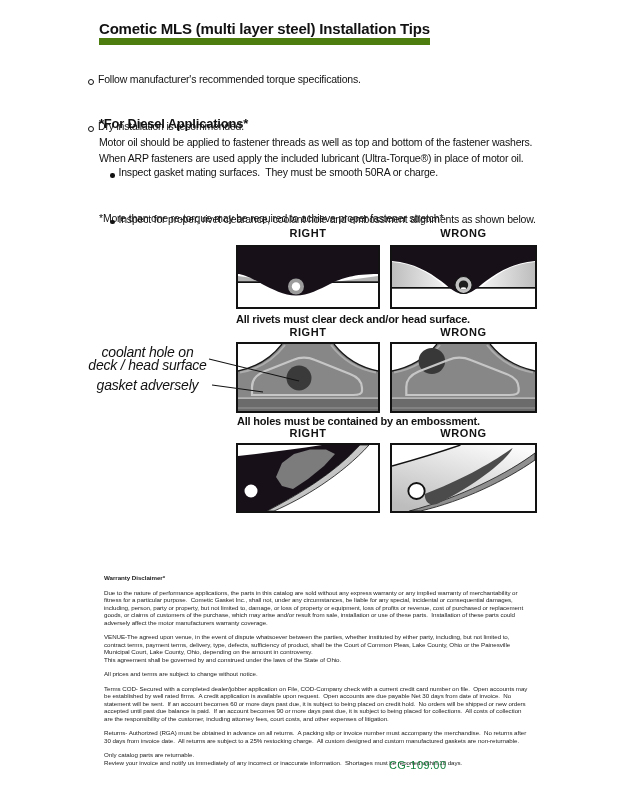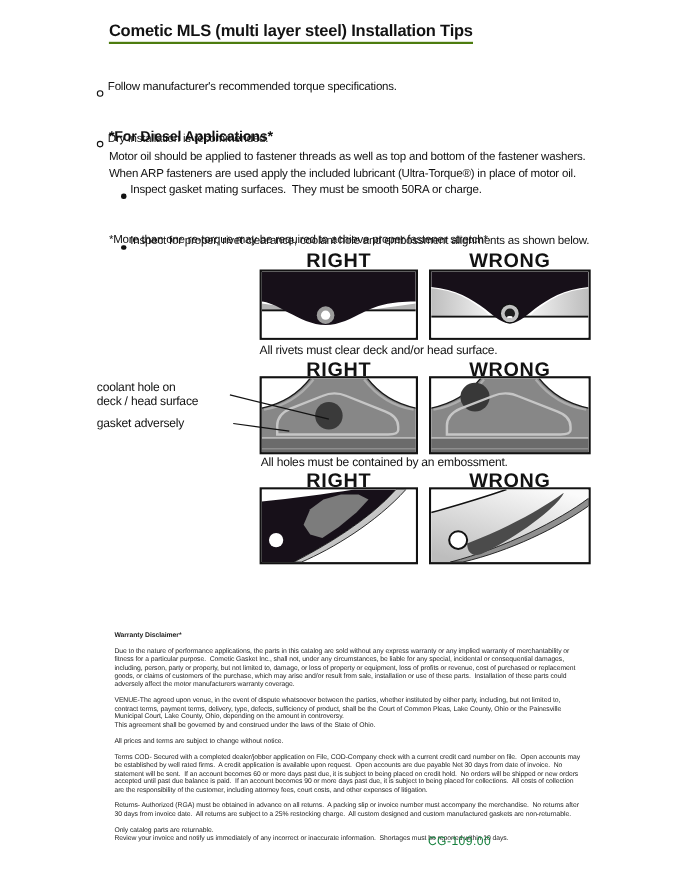--- a/index.html
+++ b/index.html
@@ -4,43 +4,43 @@
 <style>
   html,body{margin:0;padding:0;background:#ffffff;}
   .page{
     position:relative;width:618px;height:800px;background:#ffffff;
     font-family:"Liberation Sans","DejaVu Sans",sans-serif;color:#121212;
     overflow:hidden;
   }
   .abs{position:absolute;}
   .title{
     left:99px;top:20px;font-size:15px;font-weight:bold;letter-spacing:-0.2px;
-    border-bottom:2px solid #4d7c0f;padding-bottom:1px;
+    border-bottom:7px solid #4d7c0f;padding-bottom:1px;
   }
   .body-text{font-size:10.5px;line-height:15.5px;letter-spacing:-0.2px;white-space:pre;}
   .bullets{left:88px;top:41px;}
-  .bullet-row{display:flex;align-items:flex-end;}
+  .bullet-row{display:flex;align-items:center;}
   .b-open::before{
     content:"";display:inline-block;width:4px;height:4px;border:1px solid #121212;
     border-radius:50%;margin:5px 4px 0 0;flex:0 0 auto;
   }
   .sub{margin-left:22px;}
   .b-fill::before{
     content:"";display:inline-block;width:4.5px;height:4.5px;background:#121212;
     border-radius:50%;margin:5px 4px 0 0;flex:0 0 auto;
   }
   .section-head{left:99px;top:116px;font-size:13px;font-weight:bold;letter-spacing:-0.2px;}
   .para1{left:99px;top:135px;}
   .para2{left:99px;top:167px;}
   .note{left:99px;top:211px;}
-  .fig-head{font-size:18px;font-weight:bold;letter-spacing:0.6px;text-align:center;width:144px;}
+  .fig-head{font-size:11px;font-weight:bold;letter-spacing:0.6px;text-align:center;width:144px;}
   .fig-head.w2{width:147px;}
   .figure{border:2px solid #121212;background:#fff;line-height:0;}
-  .caption{font-size:11px;font-weight:normal;letter-spacing:-0.2px;line-height:13px;white-space:pre-line;}
-  .side-label{font-size:11px;letter-spacing:-0.2px;line-height:12.5px;text-align:left;white-space:pre-line;}
+  .caption{font-size:11px;font-weight:bold;letter-spacing:-0.2px;line-height:13px;white-space:pre-line;}
+  .side-label{font-size:14px;letter-spacing:-0.2px;line-height:12.5px;text-align:center;white-space:pre-line;font-style:italic;}
   .legal{left:104px;top:574px;font-size:6.2px;line-height:7.5px;letter-spacing:-0.05px;color:#1c1c1c;}
   .legal .lg-head{font-weight:bold;margin-bottom:7px;}
   .legal p{margin:0 0 7px 0;white-space:pre;}
   .page-code{left:389px;top:759px;font-size:11px;letter-spacing:0.4px;color:#15803d;}
   svg{display:block;}
 </style>
 </head>
 <body>
 
 <div class="page">

